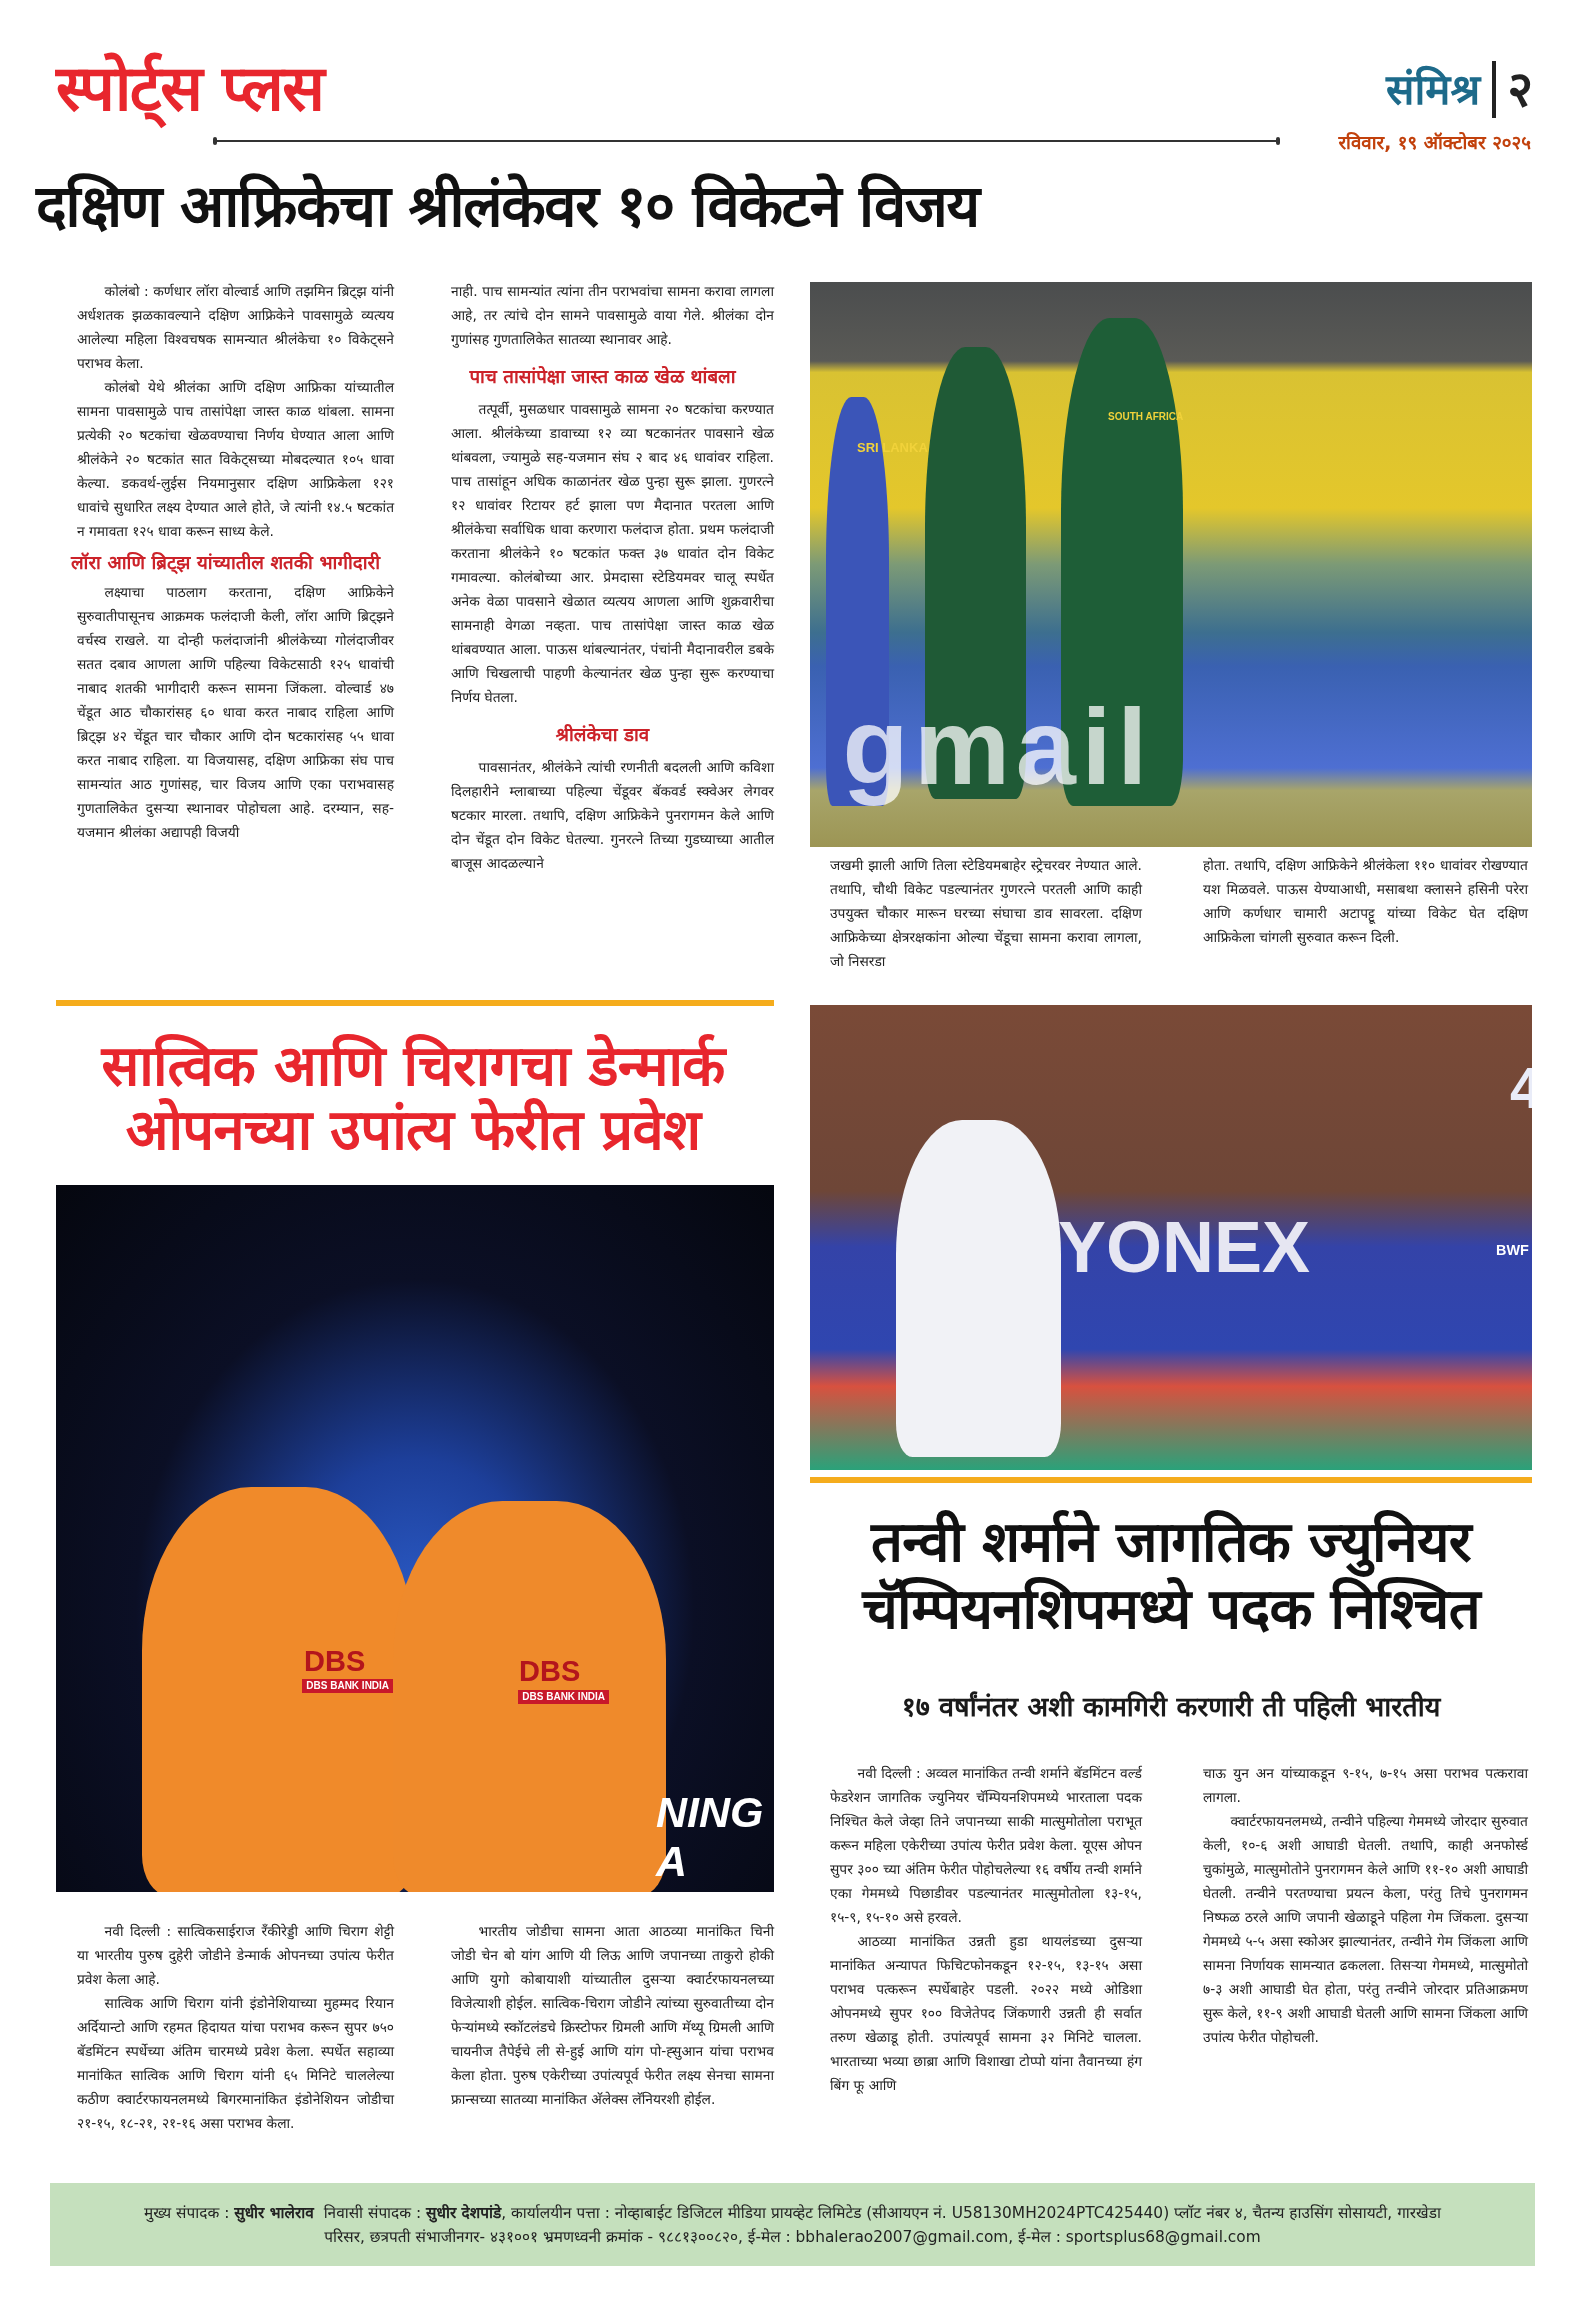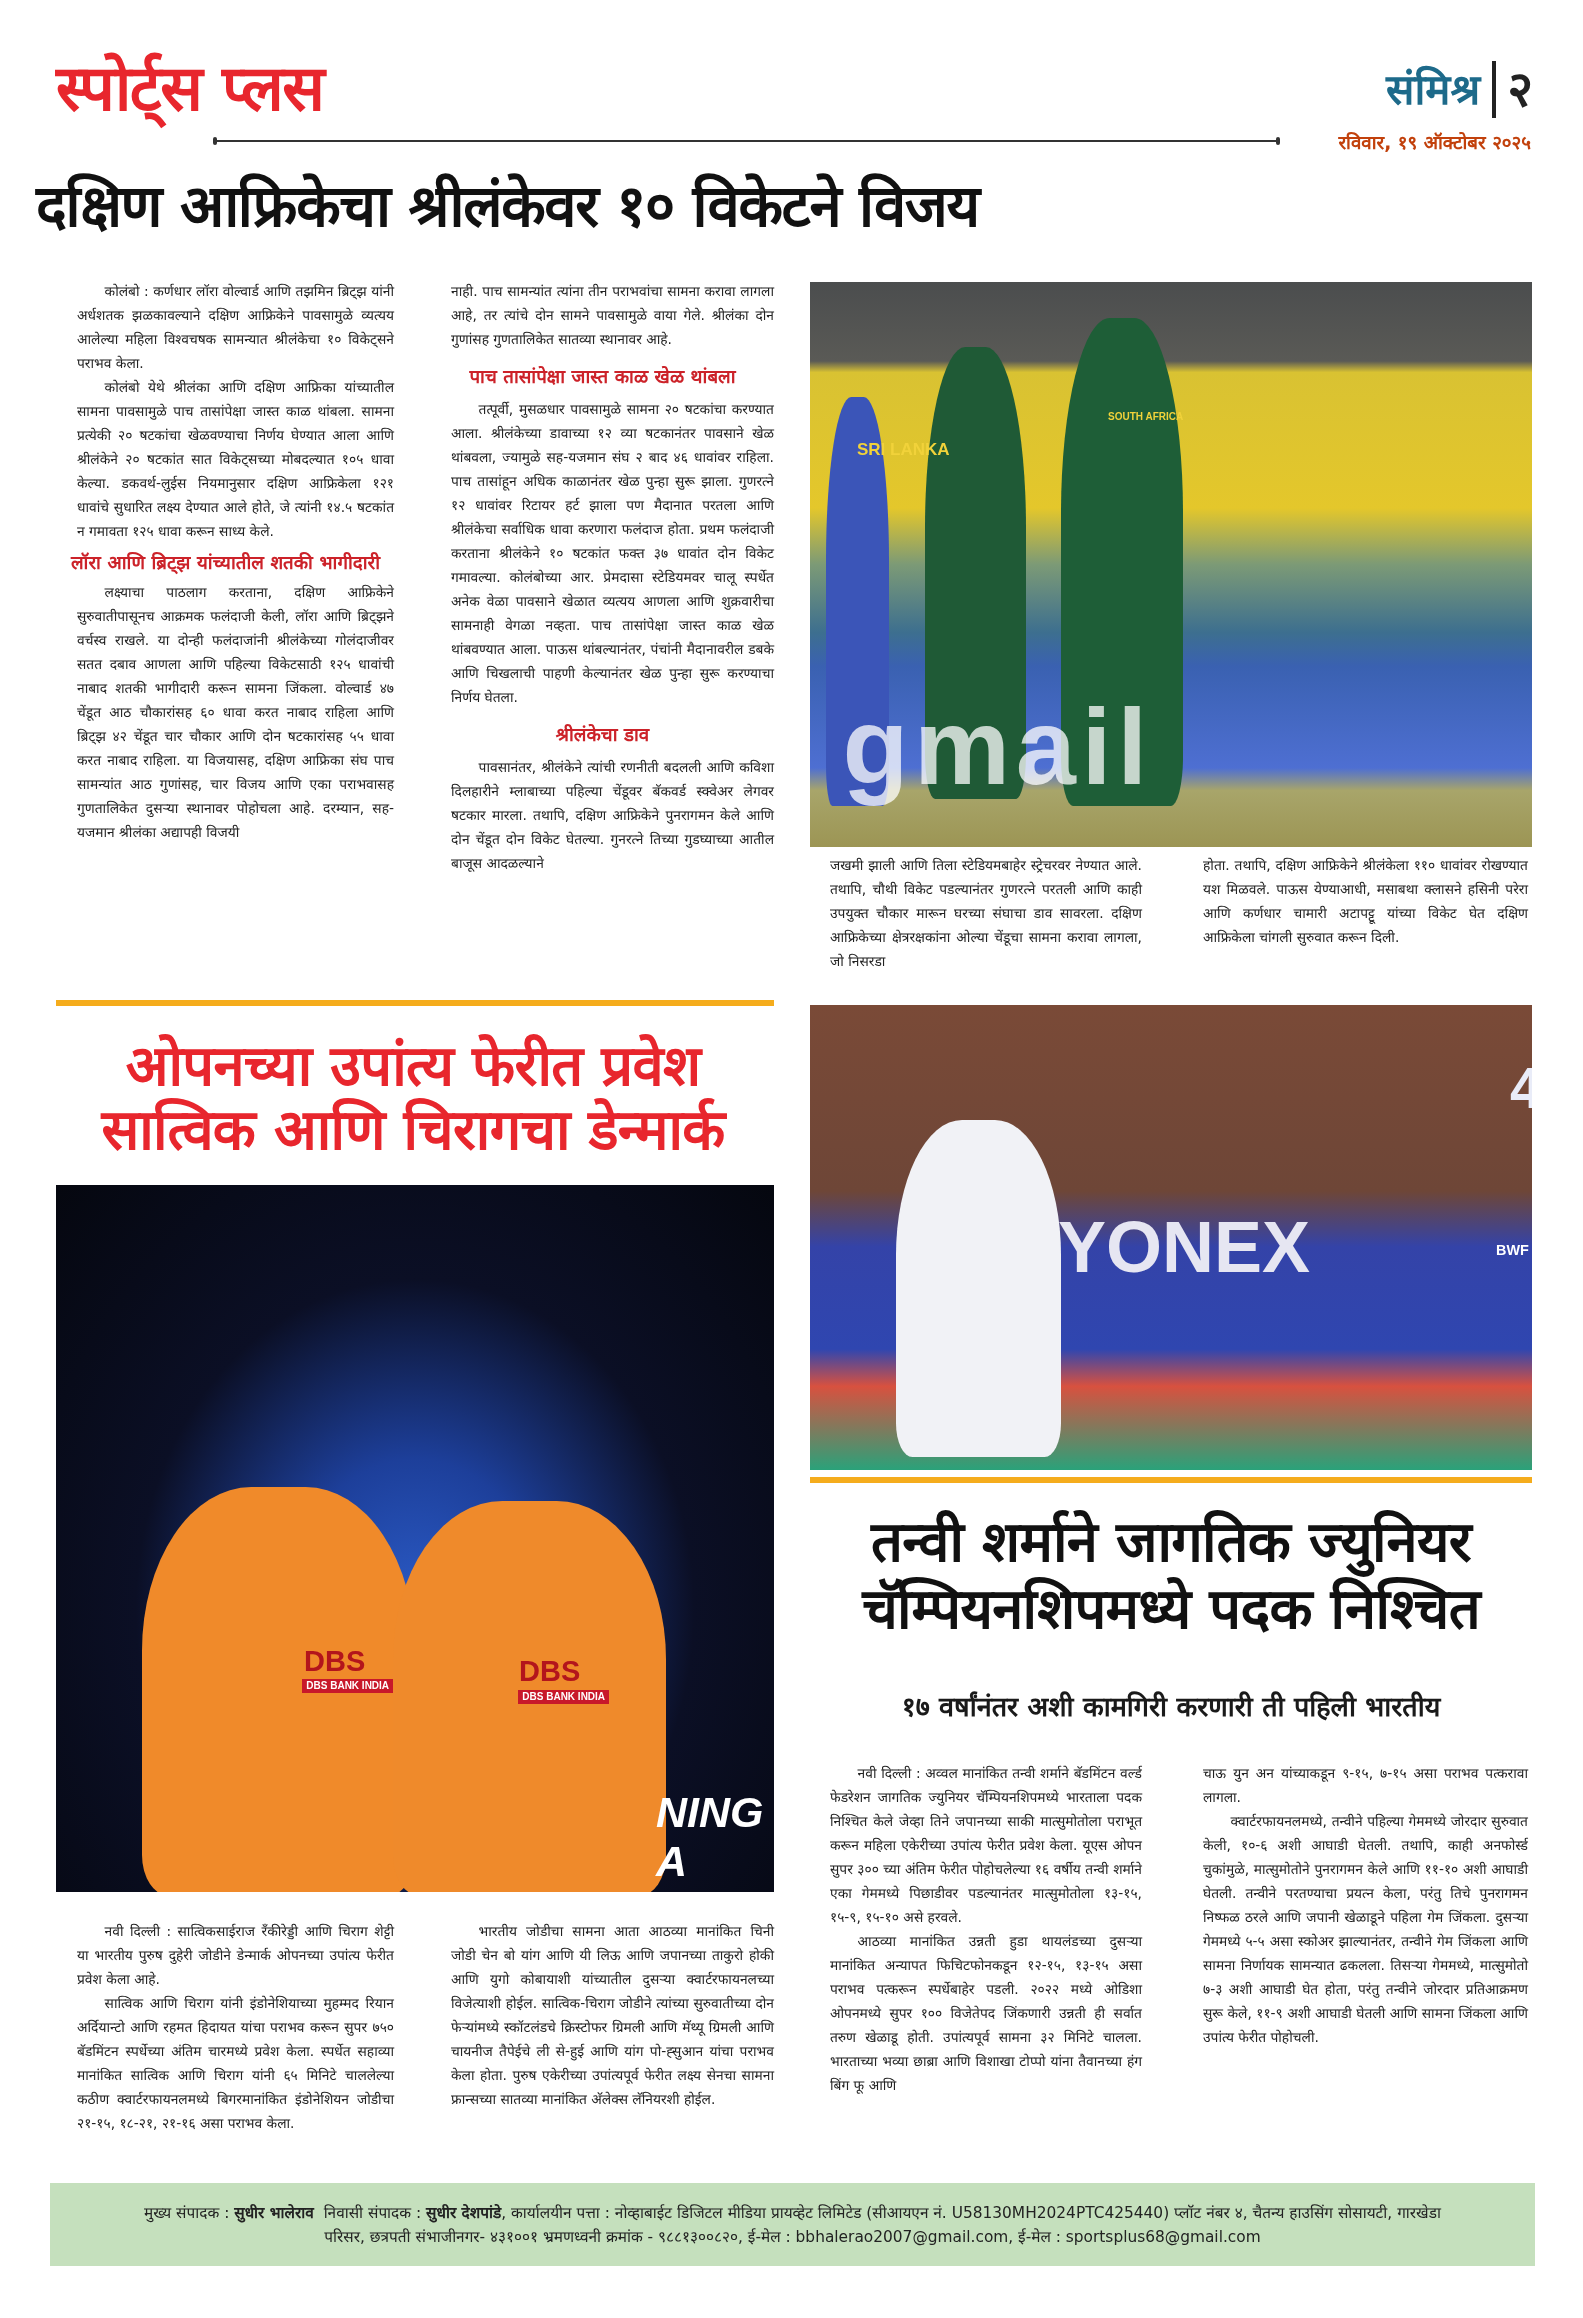--- a/index.html
+++ b/index.html
@@ -83,36 +83,36 @@
   <h3 style="margin-top:13px;margin-bottom:7.2px">पाच तासांपेक्षा जास्त काळ खेळ थांबला</h3>
   <p>तत्पूर्वी, मुसळधार पावसामुळे सामना २० षटकांचा करण्यात आला. श्रीलंकेच्या डावाच्या १२ व्या षटकानंतर पावसाने खेळ थांबवला, ज्यामुळे सह-यजमान संघ २ बाद ४६ धावांवर राहिला. पाच तासांहून अधिक काळानंतर खेळ पुन्हा सुरू झाला. गुणरत्ने १२ धावांवर रिटायर हर्ट झाला पण मैदानात परतला आणि श्रीलंकेचा सर्वाधिक धावा करणारा फलंदाज होता. प्रथम फलंदाजी करताना श्रीलंकेने १० षटकांत फक्त ३७ धावांत दोन विकेट गमावल्या. कोलंबोच्या आर. प्रेमदासा स्टेडियमवर चालू स्पर्धेत अनेक वेळा पावसाने खेळात व्यत्यय आणला आणि शुक्रवारीचा सामनाही वेगळा नव्हता. पाच तासांपेक्षा जास्त काळ खेळ थांबवण्यात आला. पाऊस थांबल्यानंतर, पंचांनी मैदानावरील डबके आणि चिखलाची पाहणी केल्यानंतर खेळ पुन्हा सुरू करण्याचा निर्णय घेतला.</p>
   <h3 style="margin-top:13px;margin-bottom:7.2px">श्रीलंकेचा डाव</h3>
   <p>पावसानंतर, श्रीलंकेने त्यांची रणनीती बदलली आणि कविशा दिलहारीने म्लाबाच्या पहिल्या चेंडूवर बॅकवर्ड स्क्वेअर लेगवर षटकार मारला. तथापि, दक्षिण आफ्रिकेने पुनरागमन केले आणि दोन चेंडूत दोन विकेट घेतल्या. गुनरत्ने तिच्या गुडघ्याच्या आतील बाजूस आदळल्याने</p>
 </div>
 
 <div class="abs photo ph-cricket">
   <div class="fig" style="left:16px;top:115px;width:63px;height:409px;background:#3b55b8;"></div>
   <div class="fig" style="left:115px;top:65px;width:101px;height:452px;background:#1f5a36;"></div>
   <div class="fig" style="left:251px;top:36px;width:122px;height:488px;background:#1e5e37;"></div>
-  <div class="photo-label" style="left:29px;top:158px;font-size:17px;color:#f1d23a;">SRI LANKA</div>
+  <div class="photo-label" style="left:29px;top:158px;font-size:13px;color:#f1d23a;">SRI LANKA</div>
   <div class="photo-label" style="left:280px;top:129px;font-size:10px;color:#f1d23a;">SOUTH AFRICA</div>
   <div class="photo-label" style="left:14.4px;top:402px;font-size:108px;color:rgba(255,255,255,0.75);letter-spacing:5.7px;">gmail</div>
 </div>
 
 <div class="abs col c3">
   <p class="noind">जखमी झाली आणि तिला स्टेडियमबाहेर स्ट्रेचरवर नेण्यात आले. तथापि, चौथी विकेट पडल्यानंतर गुणरत्ने परतली आणि काही उपयुक्त चौकार मारून घरच्या संघाचा डाव सावरला. दक्षिण आफ्रिकेच्या क्षेत्ररक्षकांना ओल्या चेंडूचा सामना करावा लागला, जो निसरडा</p>
 </div>
 <div class="abs col c4">
   <p class="noind">होता. तथापि, दक्षिण आफ्रिकेने श्रीलंकेला ११० धावांवर रोखण्यात यश मिळवले. पाऊस येण्याआधी, मसाबथा क्लासने हसिनी परेरा आणि कर्णधार चामारी अटापट्टू यांच्या विकेट घेत दक्षिण आफ्रिकेला चांगली सुरुवात करून दिली.</p>
 </div>
 
 <div class="abs divider div-left"></div>
 <h2 class="abs hl-red">
+  <span style="display:block">सात्विक आणि चिरागचा डेन्मार्क</span>
   <span style="display:block">ओपनच्या उपांत्य फेरीत प्रवेश</span>
-  <span style="display:block">सात्विक आणि चिरागचा डेन्मार्क</span>
 </h2>
 
 <div class="abs photo ph-doubles">
   <div class="fig" style="left:86px;top:302px;width:273px;height:409px;background:#f08a2a;"></div>
   <div class="fig" style="left:337px;top:316px;width:273px;height:395px;background:#ef8a2b;"></div>
   <div class="photo-label" style="left:230px;top:460px;font-size:29px;color:#b3151c;">DBS</div>
   <div class="photo-label" style="left:228px;top:494px;font-size:10px;color:#fff;background:#c8182a;padding:1.4px 4.3px;">DBS BANK INDIA</div>
   <div class="photo-label" style="left:445px;top:470px;font-size:29px;color:#b3151c;">DBS</div>
   <div class="photo-label" style="left:444px;top:505px;font-size:10px;color:#fff;background:#c8182a;padding:1.4px 4.3px;">DBS BANK INDIA</div>
   <div class="photo-label" style="left:582px;top:603px;font-size:43px;color:#fff;font-style:italic;">NING A</div>

